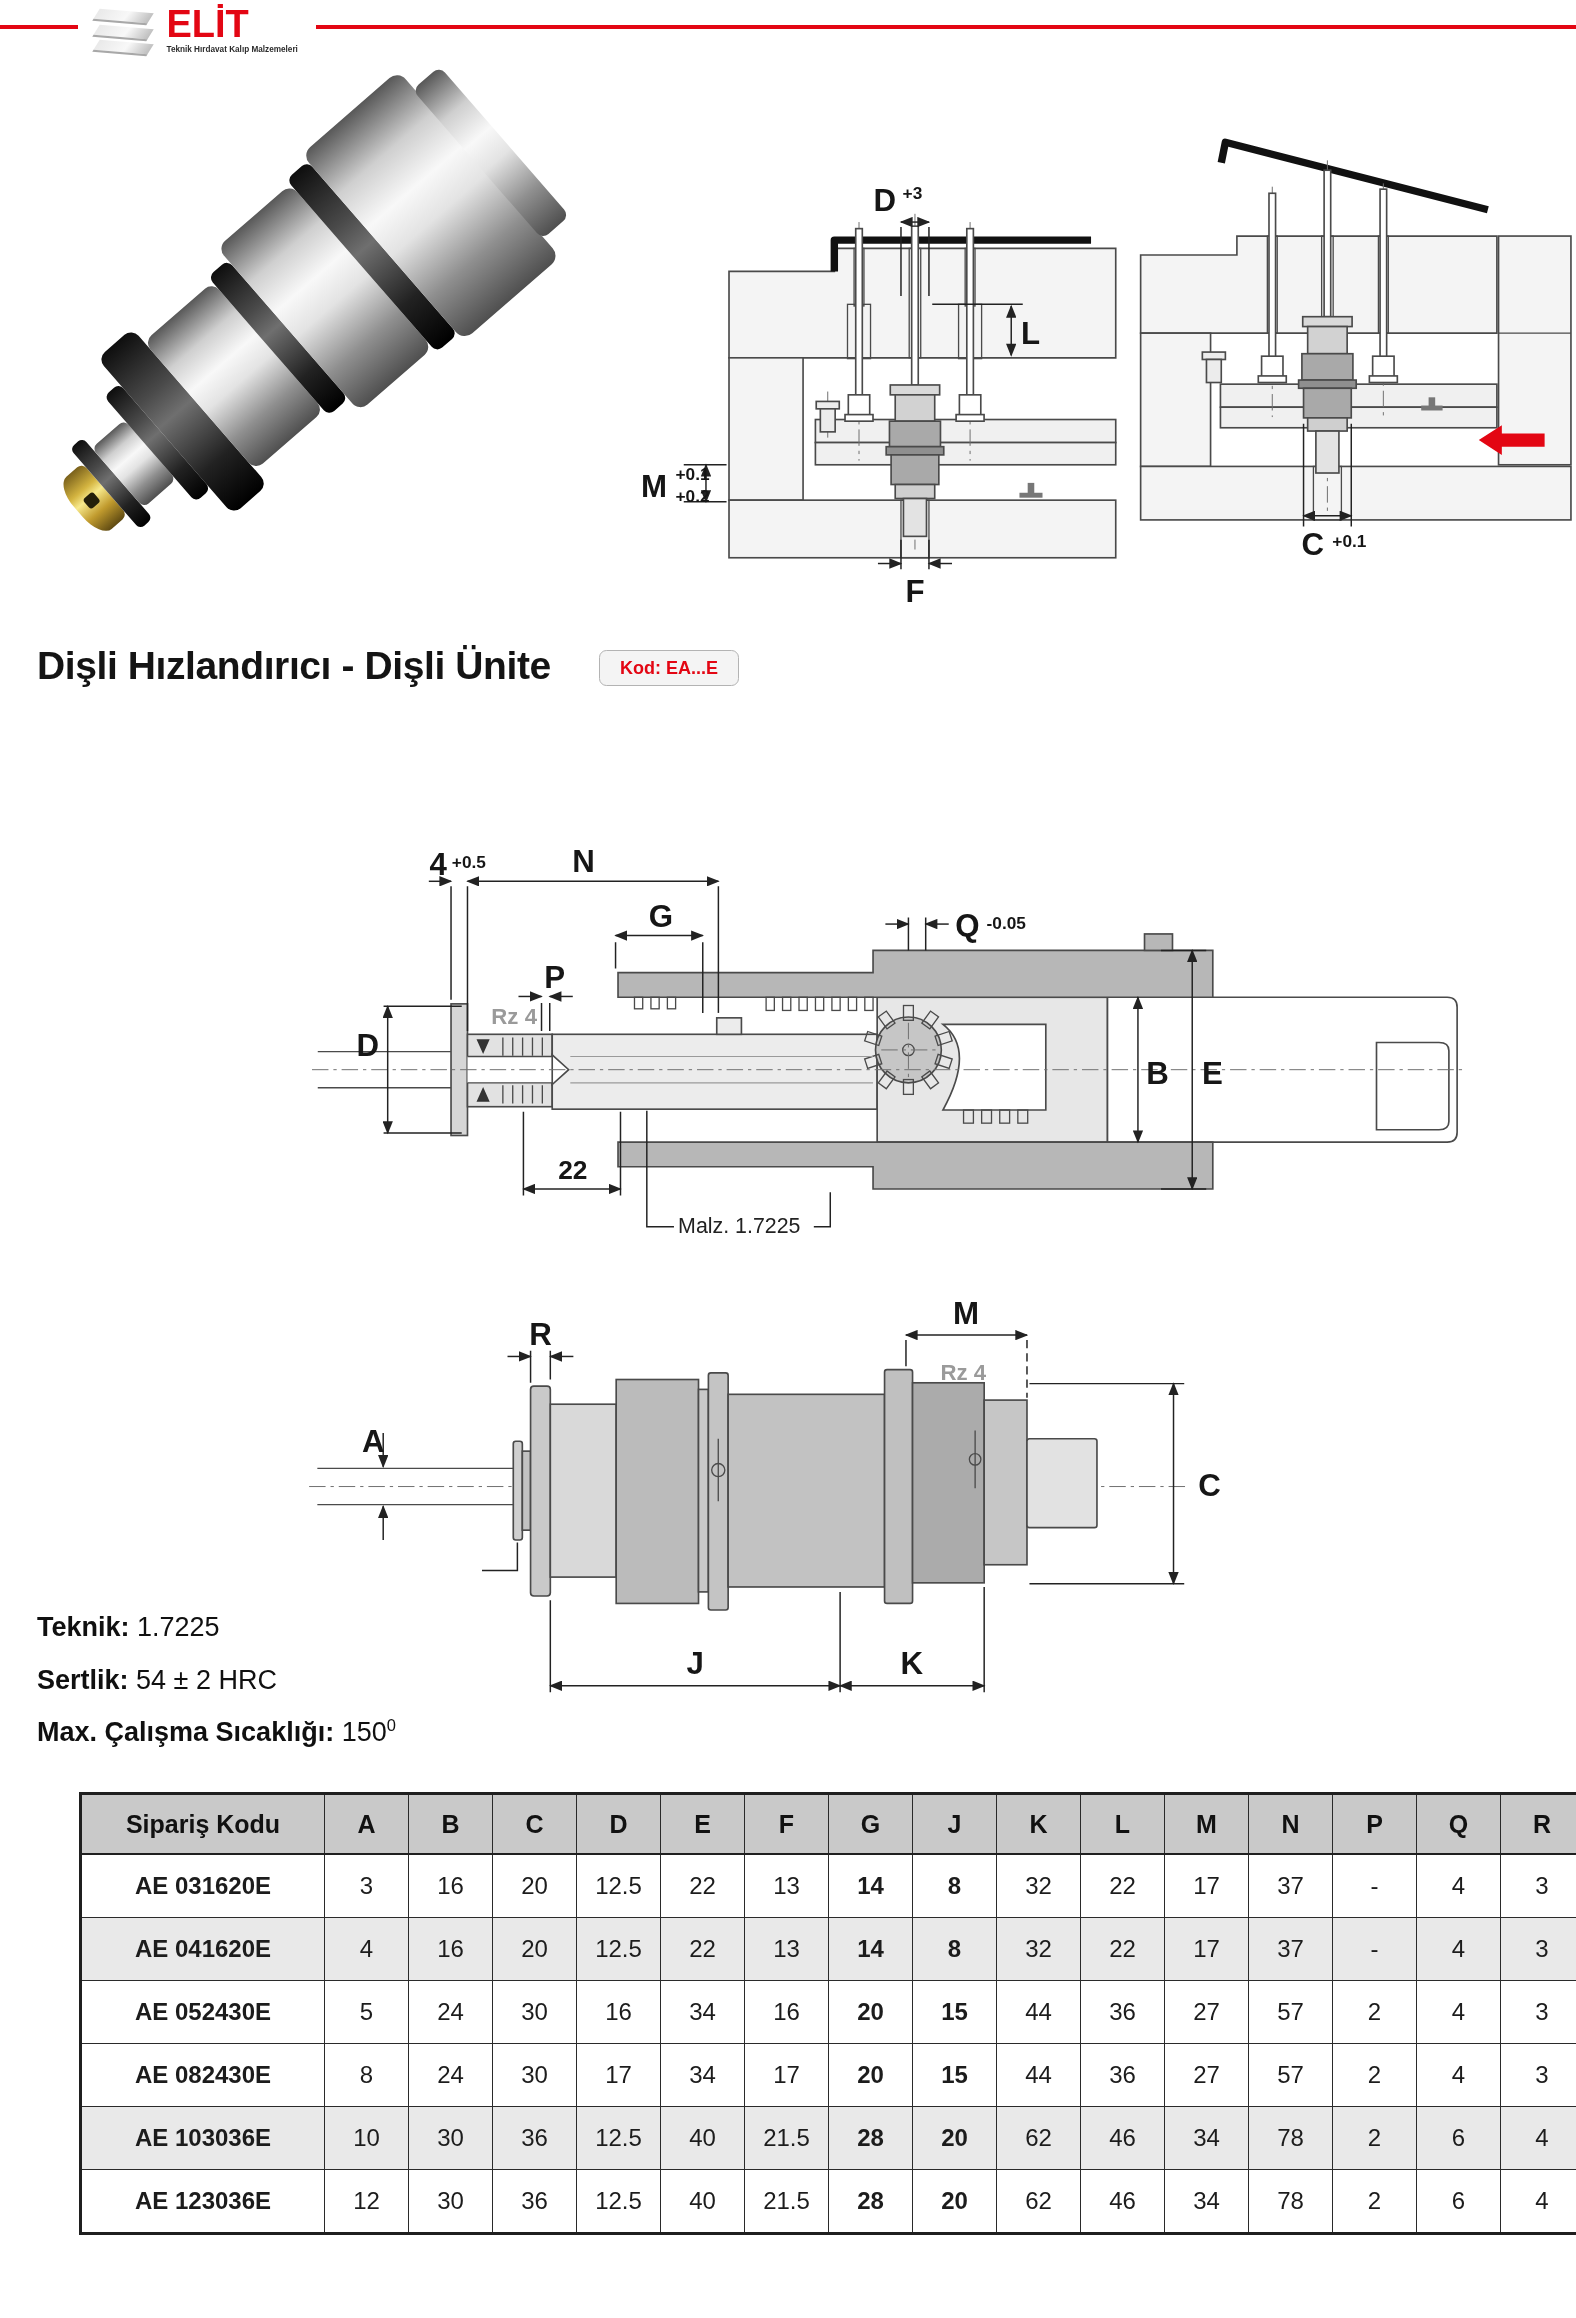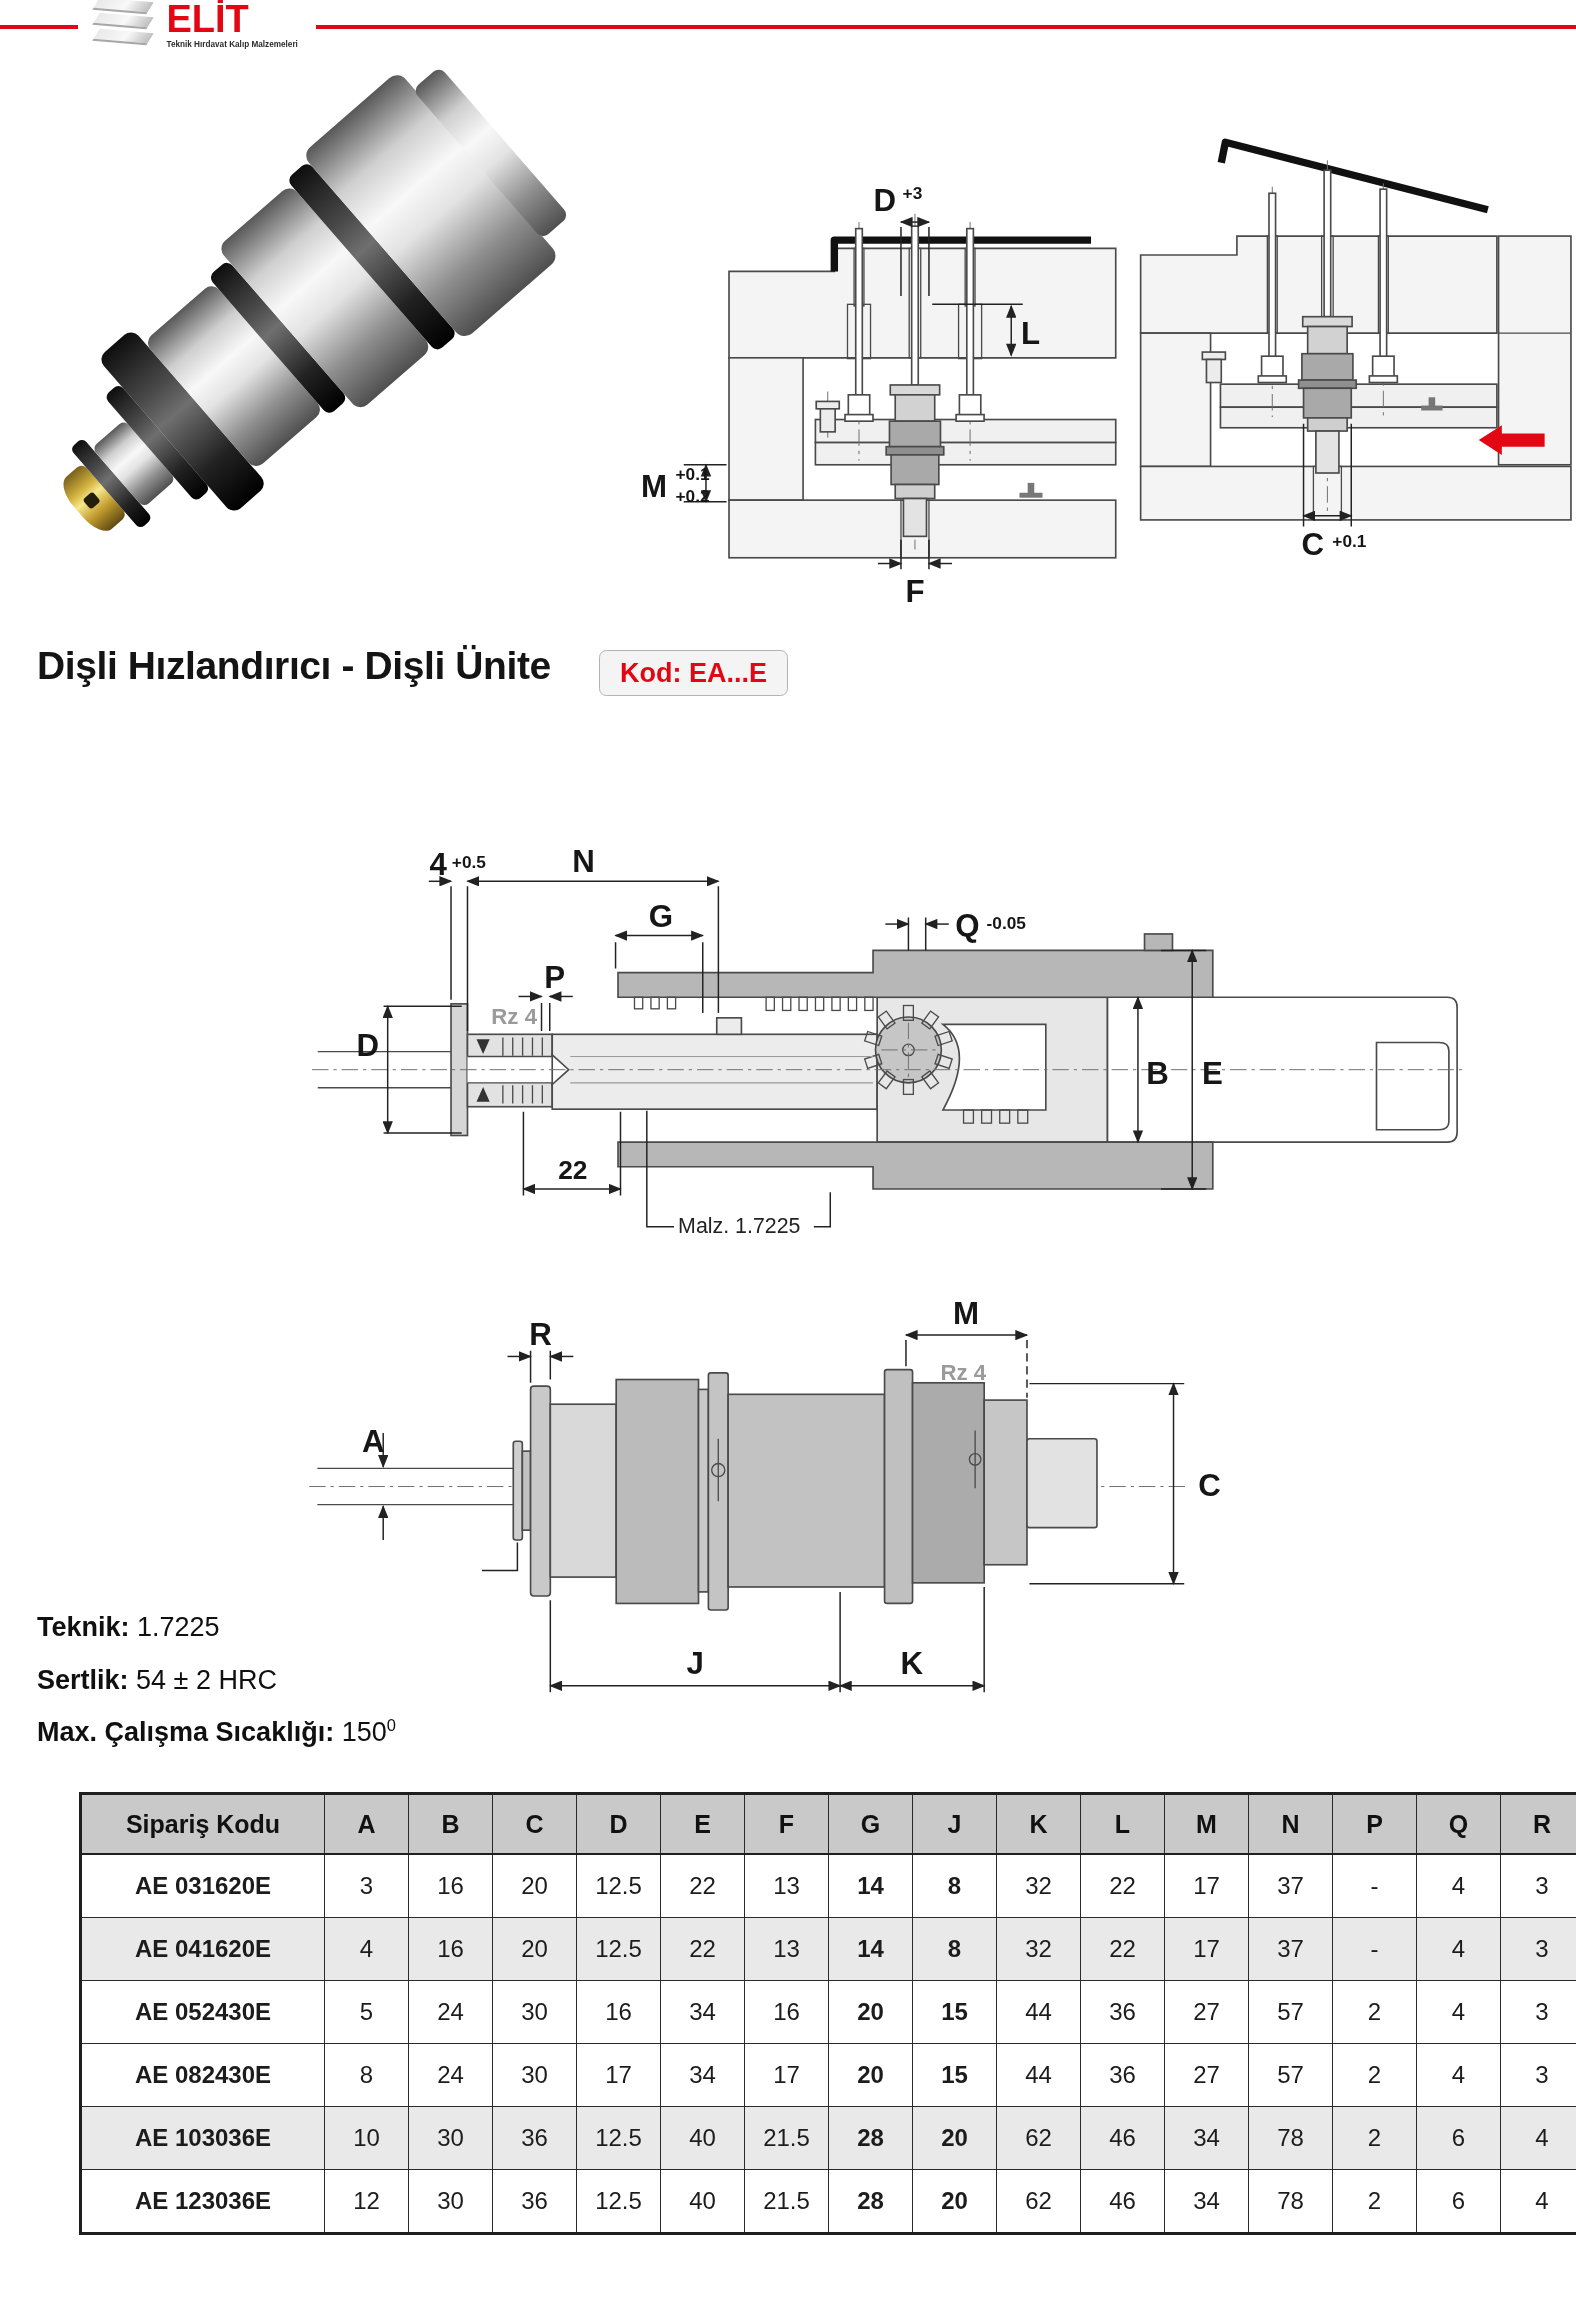--- a/index.html
+++ b/index.html
@@ -2,42 +2,42 @@
 <html style="font-size:13px"><head>
 <meta charset="utf-8">
 <style>
   html,body { margin:0; padding:0; background:#fff; }
   .page { position:relative; width:1577px; height:2319px; background:#fff;
           font-family:"Liberation Sans", sans-serif; overflow:hidden; }
 
   
   .red-line { position:absolute; top:25px; left:0; width:1577px; height:4.1px; background:#e30613; }
   .logo { position:absolute; left:78px; top:0px; background:#fff; padding:0 18px;
-          display:flex; align-items:flex-start; gap:11.5px; height:54px; }
+          display:flex; align-items:flex-end; gap:11.5px; height:54px; }
   .plates { display:flex; flex-direction:column; gap:3.3px; padding-right:5px; }
   .plate { width:54px; height:10px; background:linear-gradient(100deg,#e9e9e9,#f8f8f8 55%,#bdbdbd);
            border-bottom:2.5px solid #a8a8a8; transform:skew(-32deg,5deg); }
   .brand { font-size:38px; font-weight:900; color:#e30613; line-height:1; letter-spacing:0px; }
   .tagline { font-size:8.2px; font-weight:bold; color:#2b2b2b; margin-top:1.6px; }
 
   
   .photo { position:absolute; left:45px; top:78px; width:576px; height:560px; }
   .photo-stack { position:absolute; left:25px; top:272px; width:576px; height:280px;
                  display:flex; align-items:center; transform-origin:33px 140px; transform:rotate(-41deg); }
   .seg { flex:none; }
   .chrome { background:linear-gradient(to bottom,#585858,#cfcfcf 22%,#f8f8f8 40%,#e3e3e3 55%,#8f8f8f 78%,#4f4f4f); }
   .dark   { background:linear-gradient(to bottom,#0e0e0e,#4a4a4a 30%,#6f6f6f 45%,#222 75%,#000); }
   .gold   { background:linear-gradient(to bottom,#7a611c,#d4b440 30%,#f7e98c 45%,#c19b2e 70%,#5f4a12);
             display:flex; align-items:center; justify-content:center; }
   .hexhole { width:13px; height:13px; background:#241f0a; border-radius:3.3px; }
 
   
   .title { position:absolute; left:37px; top:644px; font-size:39px; font-weight:800; color:#141414; letter-spacing:-0.4px; }
   .badge { position:absolute; left:599px; top:650px; border:1.6px solid #b3b3b3; border-radius:7.4px;
-           background:#f4f4f4; padding:6.6px 20px; font-size:27px; font-weight:bold; color:#e30613; }
+           background:#f4f4f4; padding:6.6px 20px; font-size:18px; font-weight:bold; color:#e30613; }
   .desc { position:absolute; left:37px; top:725px; width:1103px; font-size:24px; color:#3d3d3d; line-height:1.78; }
   .specs { position:absolute; left:37px; top:1601px; font-size:27px; color:#101010; line-height:1.95; }
   .specs b { font-weight:800; }
   .specs sup { font-size:16.5px; }
 
   
   svg { position:absolute; }
   .pl   { stroke:#4a4a4a; stroke-width:2; }
   .thin { stroke:#4a4a4a; stroke-width:1.6; fill:none; }
   .blk  { stroke:#111; stroke-width:9; fill:none; stroke-linejoin:round; }

